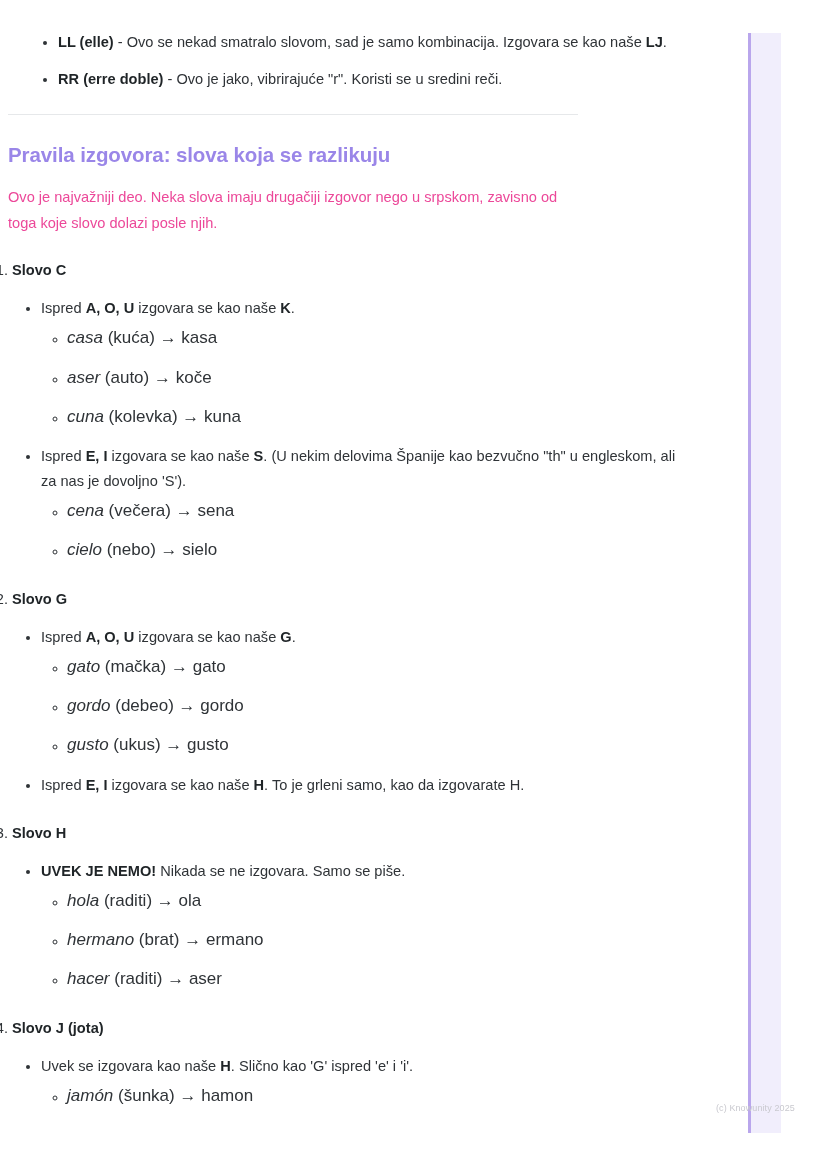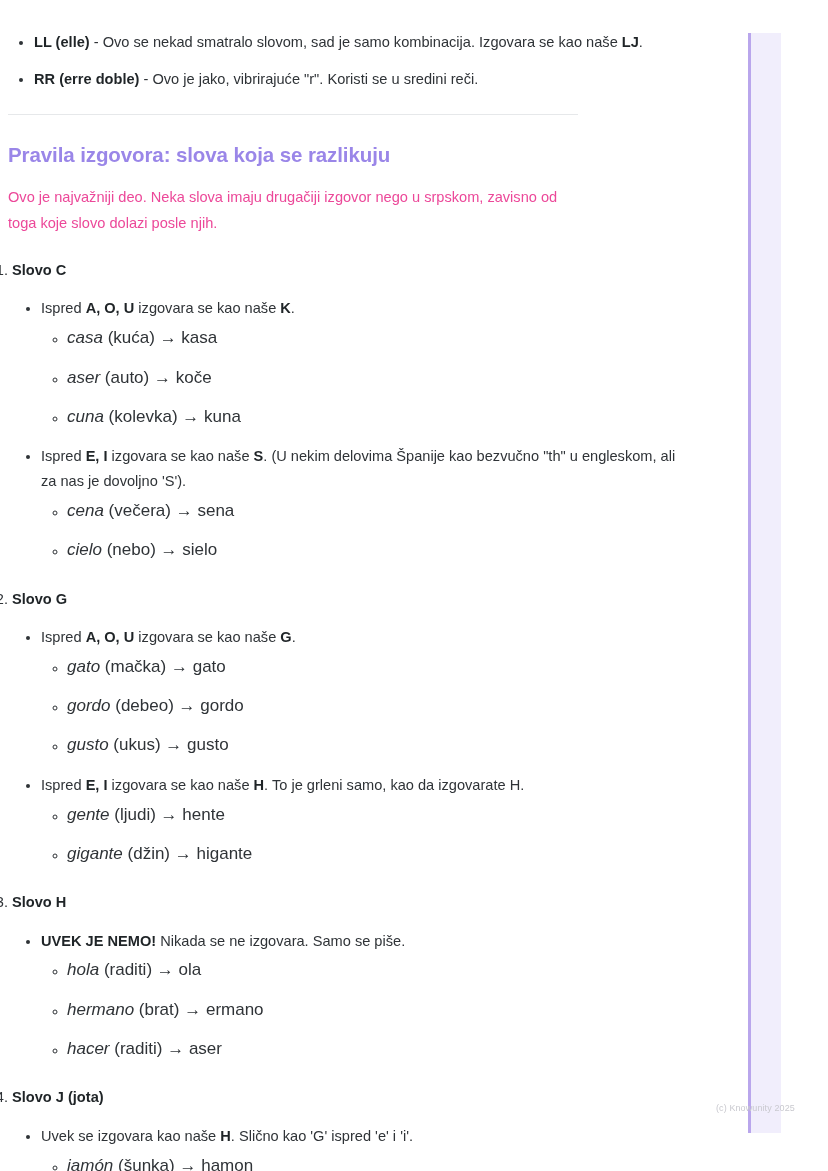--- a/index.html
+++ b/index.html
@@ -47,20 +47,21 @@
   .lvl1 {
     list-style: disc;
     margin: 0 0 0 0;
     padding-left: 34px;
   }
   .lvl1 > li {
     margin-bottom: 14px;
     font-size: 14.6px;
     line-height: 1.72;
     color: #2f3337;
+    margin-left: 24px;
   }
   .lvl1 > li::marker { color: #2f3337; font-size: 13px; }
 
   .intro-list { padding-left: 34px; }
   .intro-list > li { margin-bottom: 12px; }
 
   hr.rule {
     border: none;
     border-top: 1px solid #e6e8ea;
     margin: 22px 0 0 8px;
@@ -193,24 +194,20 @@
         <li>
           <span>Ispred </span><b>A, O, U</b><span> izgovara se kao naše </span><b>G</b><span>.</span>
           <ul class="examples">
             <li><span class="es">gato</span> <span>(mačka)</span> <span>→</span> <span>gato</span></li>
             <li><span class="es">gordo</span> <span>(debeo)</span> <span>→</span> <span>gordo</span></li>
             <li><span class="es">gusto</span> <span>(ukus)</span> <span>→</span> <span>gusto</span></li>
           </ul>
         </li>
         <li>
           <span>Ispred </span><b>E, I</b><span> izgovara se kao naše </span><b>H</b><span>. To je grleni samo, kao da izgovarate H.</span>
-          <ul class="examples">
-            <li><span class="es">gente</span> <span>(ljudi)</span> <span>→</span> <span>hente</span></li>
-            <li><span class="es">gigante</span> <span>(džin)</span> <span>→</span> <span>higante</span></li>
-          </ul>
         </li>
       </ul>
     </li>
 
     <li>
       <span class="rule-title">Slovo H</span>
       <ul class="cases">
         <li>
           <span></span><b>UVEK JE NEMO!</b><span> Nikada se ne izgovara. Samo se piše.</span><b></b><span></span>
           <ul class="examples">

